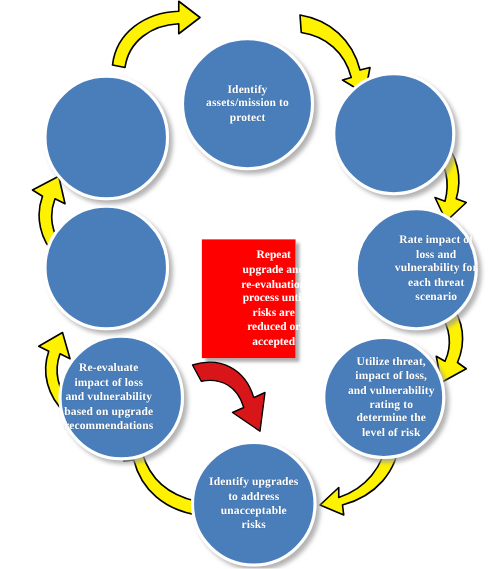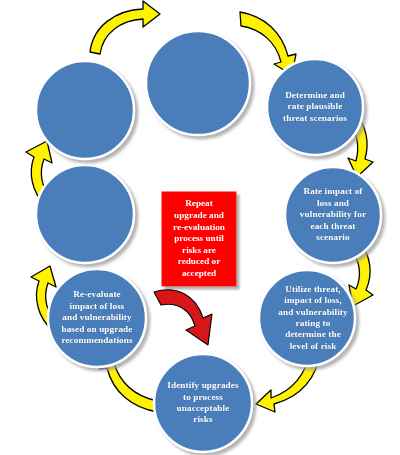--- a/index.html
+++ b/index.html
@@ -46,20 +46,21 @@
     align-items: center;
     justify-content: center;
     text-align: center;
     color: #ffffff;
     font-family: "Liberation Serif", serif;
     font-weight: bold;
     font-size: 9.2px;
     line-height: 11.6px;
     pointer-events: none;
     white-space: pre-line;
+    padding-left: 20px;
   }
 </style>
 </head>
 <body>
 
 <div id="diagram-root">
 
   <svg id="diagram-svg" viewBox="0 0 400 455" xmlns="http://www.w3.org/2000/svg">
     <defs>
       <filter id="softshadow" x="-30%" y="-30%" width="170%" height="170%">
@@ -108,44 +109,44 @@
       <circle filter="url(#softshadow)" cx="85" cy="110" r="49" fill="#4A7EBB" stroke="#FFFFFF" stroke-width="2.5"></circle>
     </g>
 
     <g>
       <rect filter="url(#boxshadow)" x="162" y="192" width="74" height="94" fill="#FF0000" stroke="#FF0000" stroke-width="1"></rect>
       <path fill="#D8161A" stroke="#000000" stroke-width="1.1" stroke-linejoin="round" d="M 154,292 C 176,285 196,295 203,318 L 212,314 L 208,345 L 186,330 L 195,326
                C 190,309 177,302 161,305 Z"></path>
     </g>
   </svg>
 
+  <div class="node-label" style="left:150px; top:50px; width:96px; height:66px;">Identify
+assets/mission to
+protect</div>
 
-  <div class="node-label" style="left:271px; top:77px; width:88px; height:60px;">Determine and
-rate plausible
-threat scenarios</div>
 
-  <div class="node-label" style="left:289px; top:183px; width:88px; height:64px;">Rate impact of
+  <div class="node-label" style="left:305px; top:183px; width:88px; height:64px;">Rate impact of
 loss and
 vulnerability for
 each threat
 scenario</div>
 
   <div class="node-label" style="left:267px; top:283px; width:92px; height:70px;">Utilize threat,
 impact of loss,
 and vulnerability
 rating to
 determine the
 level of risk</div>
 
   <div class="node-label" style="left:153px; top:376px; width:100px; height:54px;">Identify upgrades
-to process
+to address
 unacceptable
 risks</div>
 
-  <div class="node-label" style="left:45px; top:286px; width:104px; height:64px;">Re-evaluate
+  <div class="node-label" style="left:35px; top:286px; width:104px; height:64px;">Re-evaluate
 impact of loss
 and vulnerability
 based on upgrade
 recommendations</div>
 
 
 
   <div class="center-label" style="left:163px; top:193px; width:72px; height:92px;">Repeat
 upgrade and
 re-evaluation

